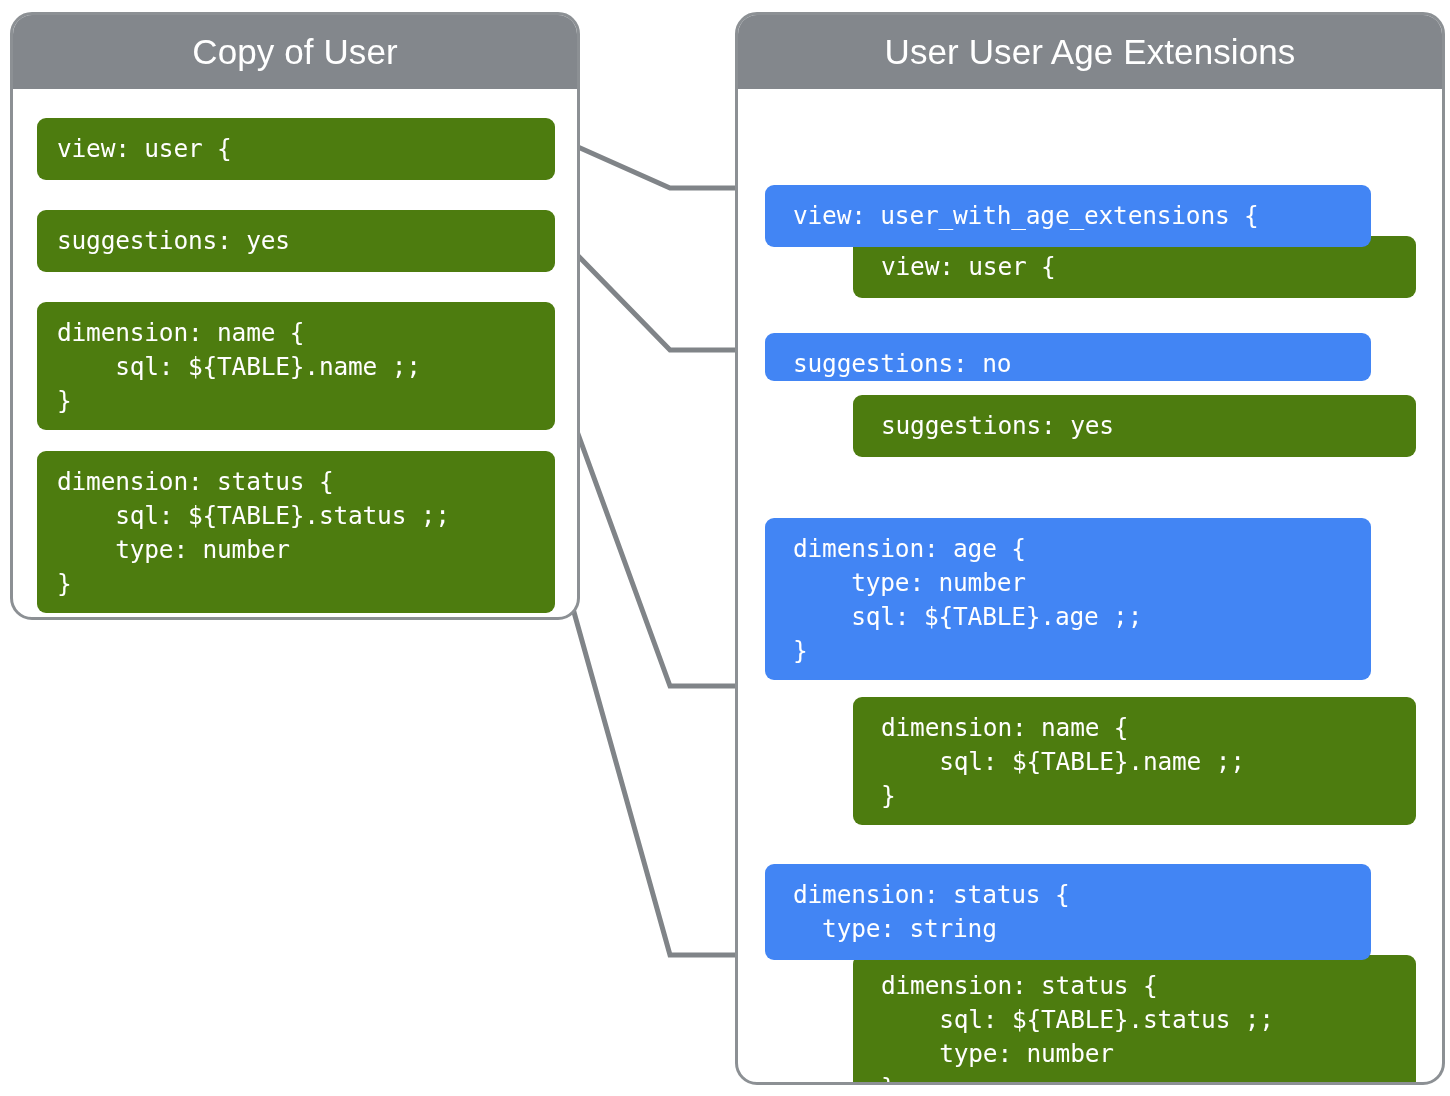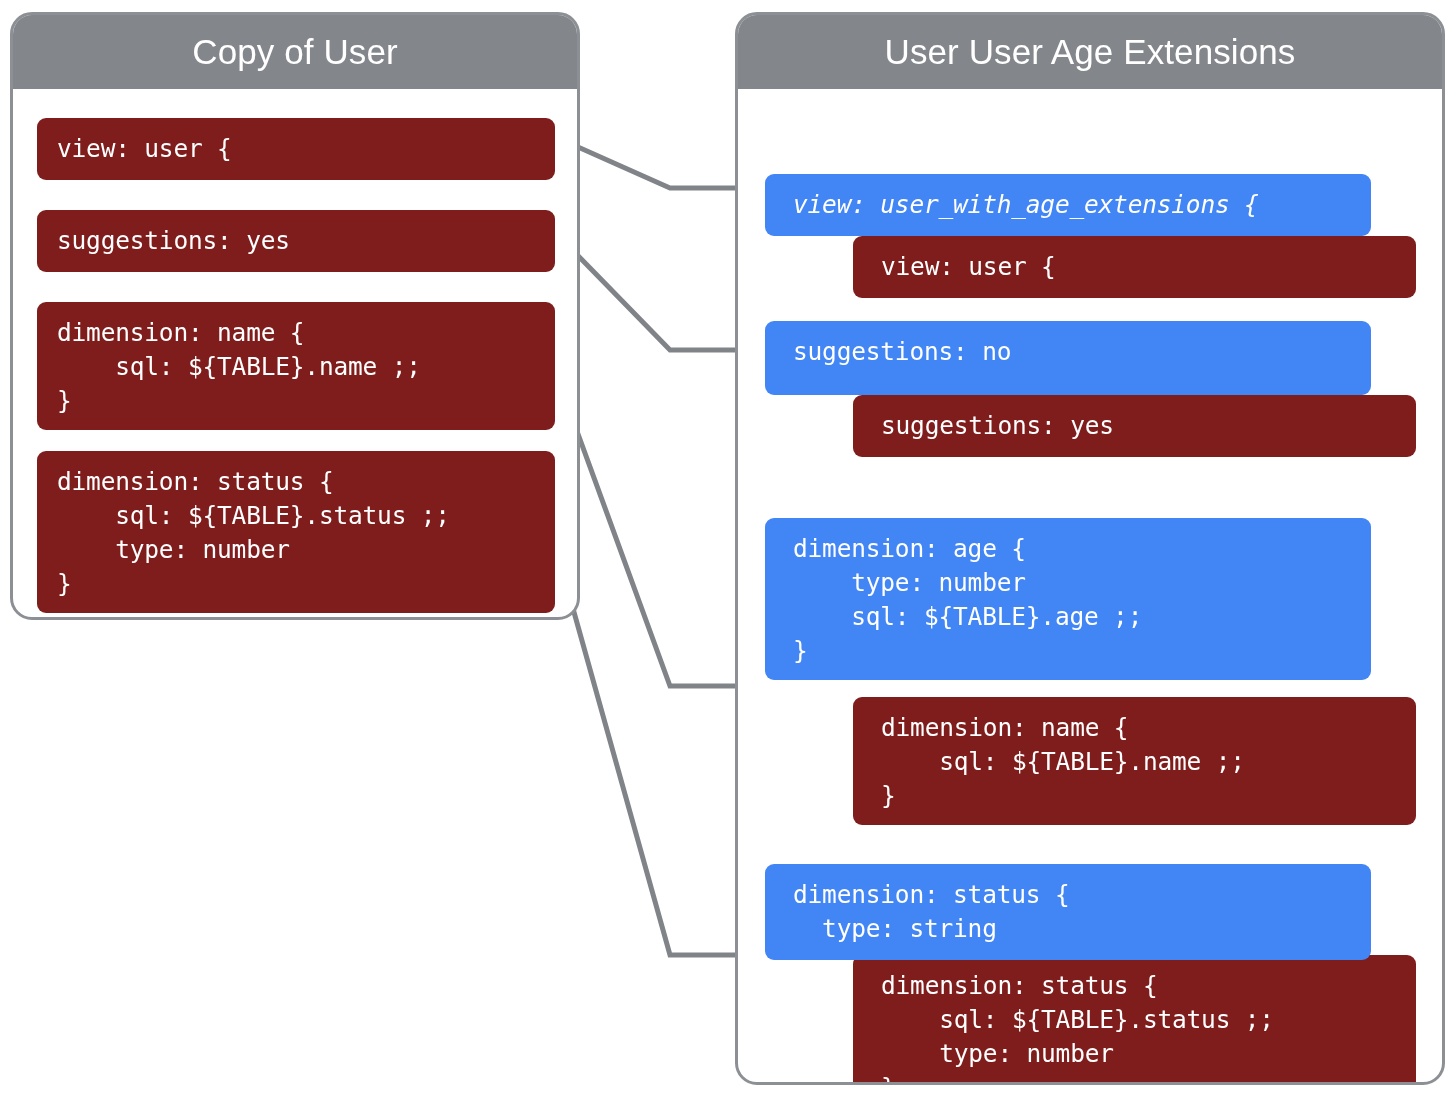--- a/index.html
+++ b/index.html
@@ -51,21 +51,21 @@
     box-sizing: border-box;
     border-radius: 9px;
     color: #ffffff;
     font-family: "DejaVu Sans Mono", monospace;
     font-size: 24.5px;
     line-height: 34px;
     white-space: pre;
     padding: 14px 0 14px 20px;
     letter-spacing: -0.2px;
   }
-  .dark  { background: #7f1d1d; }
+  .dark  { background: #4d7c0f; }
   .light { background: #4285f4; }
 
   
   #links {
     position: absolute;
     left: 0;
     top: 0;
     width: 1450px;
     height: 1096px;
     pointer-events: none;
@@ -110,25 +110,25 @@
 }</div>
     </div>
   </div>
 
   <div class="panel" style="left:735px; top:12px; width:710px; height:1073px;">
     <div class="panel-header">
       <span class="panel-title">User User Age Extensions</span>
     </div>
     <div class="panel-body">
 
-      <div class="codebox light" style="left:27px; top:85px; width:606px; height:62px; padding-left:28px; z-index:2;font-style:italic;">view: user_with_age_extensions {</div>
+      <div class="codebox light" style="left:27px; top:96px; width:606px; height:62px; padding-left:28px; z-index:2;">view: user_with_age_extensions {</div>
 
       <div class="codebox dark" style="left:115px; top:147px; width:563px; height:62px; padding-left:28px; z-index:1;">view: user {</div>
 
-      <div class="codebox light" style="left:27px; top:232px; width:606px; height:74px; padding-left:28px; z-index:2;">suggestions: no</div>
+      <div class="codebox light" style="left:27px; top:244px; width:606px; height:48px; padding-left:28px; z-index:2;">suggestions: no</div>
 
       <div class="codebox dark" style="left:115px; top:306px; width:563px; height:62px; padding-left:28px; z-index:1;">suggestions: yes</div>
 
       <div class="codebox light" style="left:27px; top:429px; width:606px; height:162px; padding-left:28px; z-index:2;">dimension: age {
     type: number
     sql: ${TABLE}.age ;;
 }</div>
 
       <div class="codebox dark" style="left:115px; top:608px; width:563px; height:128px; padding-left:28px; z-index:1;">dimension: name {
     sql: ${TABLE}.name ;;

